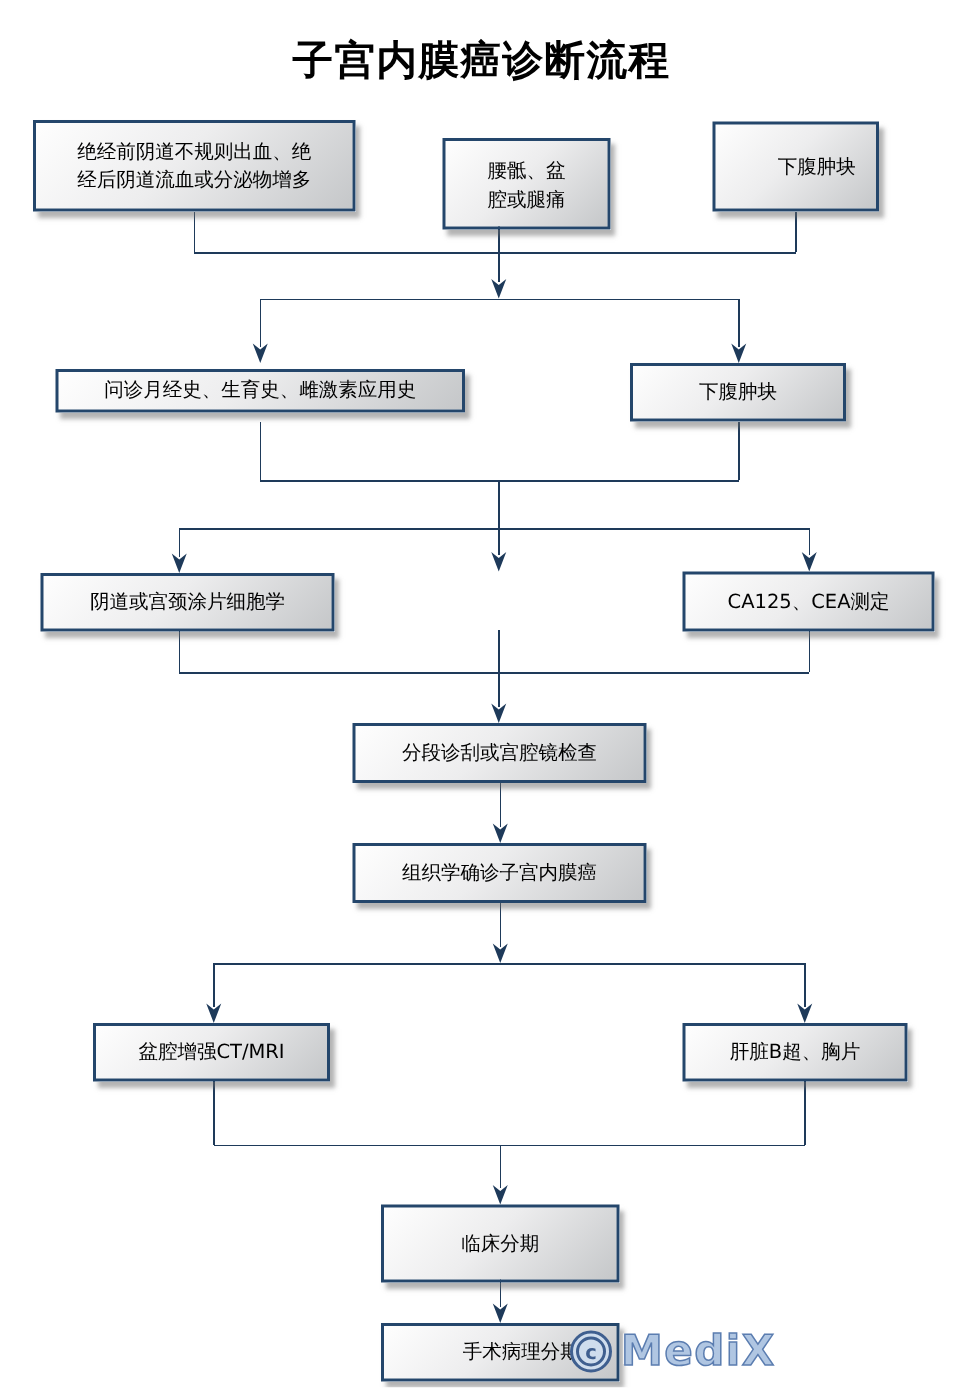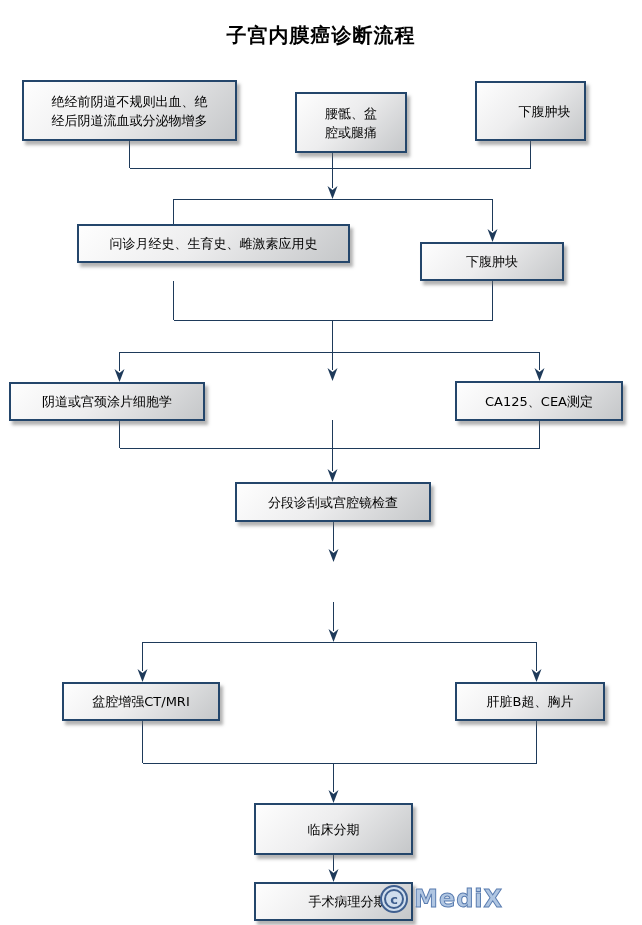--- a/index.html
+++ b/index.html
@@ -6,38 +6,38 @@
   #canvas {
     position:relative;
     width:642px; height:925px;
     background:#ffffff;
     font-family:"DejaVu Sans","Liberation Sans",sans-serif;
     overflow:hidden;
   }
   #connectors { position:absolute; left:0; top:0; width:642px; height:925px; }
   .page-title {
     position:absolute; left:0; top:22px; width:642px;
-    text-align:center; font-size:20px; font-weight:bold; color:#000;
+    text-align:center; font-size:27px; font-weight:bold; color:#000;
     letter-spacing:1px;
   }
   .node {
     position:absolute; box-sizing:border-box;
     border:2px solid #24466b;
     background:linear-gradient(135deg,#fefefe 0%,#ededee 45%,#c5c7c9 100%);
     box-shadow:3px 4px 3px rgba(105,105,105,0.5);
     display:flex; align-items:center; justify-content:center;
     text-align:center; white-space:pre-line;
     font-size:13px; line-height:19px; color:#000;
   }
   .watermark {
     position:absolute; left:379px; top:884px;
     display:flex; align-items:center; gap:5px;
   }
   .wm-text {
-    font-size:24px; font-weight:bold; letter-spacing:1px;
+    font-size:28px; font-weight:bold; letter-spacing:1px;
     color:#b0c6e2;
     -webkit-text-stroke:1px #5b7db0;
     text-shadow:0 0 2px #ffffff, 1px 1px 0 #ffffff, -1px -1px 0 #ffffff;
   }
 </style>
 </head>
 <body>
 
 <div id="canvas">
 
@@ -99,27 +99,28 @@
       <polygon points="333.5,882 328.5,869 333.5,873 338.5,869"></polygon>
     </g>
   </svg>
 
   <div class="node" style="left:22px;  top:80px;  width:215px; height:61px;">绝经前阴道不规则出血、绝
 经后阴道流血或分泌物增多</div>
   <div class="node" style="left:295px; top:92px;  width:112px; height:61px;font-family:Liberation Serif, serif;">腰骶、盆
 腔或腿痛</div>
   <div class="node" style="left:475px; top:81px;  width:111px; height:60px;padding-left:28px;">下腹肿块</div>
 
-  <div class="node" style="left:37px;  top:224px; width:273px; height:39px;margin-left:40px;">问诊月经史、生育史、雌激素应用史</div>
+  <div class="node" style="left:37px;  top:246px; width:273px; height:29px;">问诊月经史、生育史、雌激素应用史</div>
   <div class="node" style="left:420px; top:242px; width:144px; height:39px;">下腹肿块</div>
 
-  <div class="node" style="left:9px;  top:382px; width:196px; height:39px;">阴道或宫颈涂片细胞学</div>
+  <div class="node" style="left:27px;  top:382px; width:196px; height:39px;">阴道或宫颈涂片细胞学</div>
   <div class="node" style="left:455px; top:381px; width:168px; height:40px;">CA125、CEA测定</div>
 
   <div class="node" style="left:235px; top:482px; width:196px; height:40px;">分段诊刮或宫腔镜检查</div>
+  <div class="node" style="left:235px; top:562px; width:196px; height:40px;">组织学确诊子宫内膜癌</div>
 
   <div class="node" style="left:62px;  top:682px; width:158px; height:39px;">盆腔增强CT/MRI</div>
   <div class="node" style="left:455px; top:682px; width:150px; height:39px;">肝脏B超、胸片</div>
 
   <div class="node" style="left:254px; top:803px; width:159px; height:52px;">临床分期</div>
   <div class="node" style="left:254px; top:882px; width:159px; height:39px;padding-left:28px;">手术病理分期</div>
 
   <div class="watermark">
     <svg width="30" height="30" viewBox="0 0 30 30">
       <circle cx="15" cy="15" r="13" fill="#cfdded" stroke="#3f5f8f" stroke-width="2"></circle>

